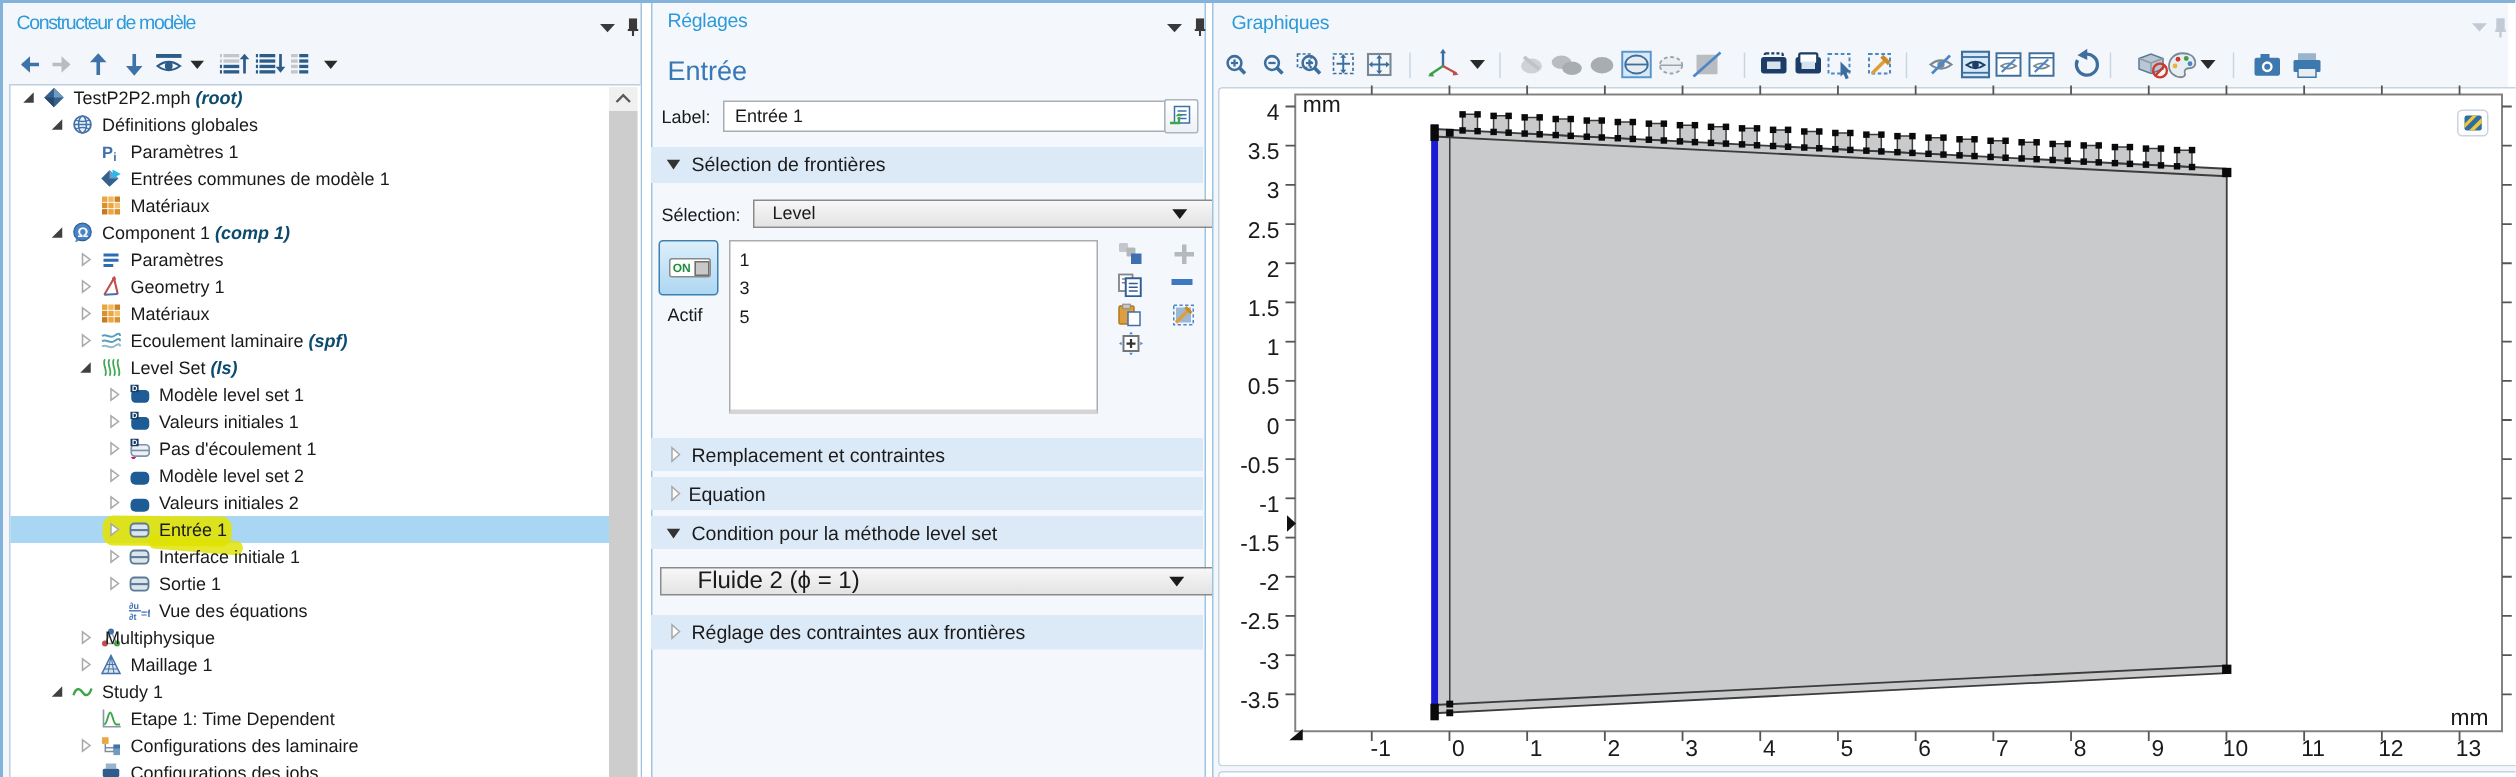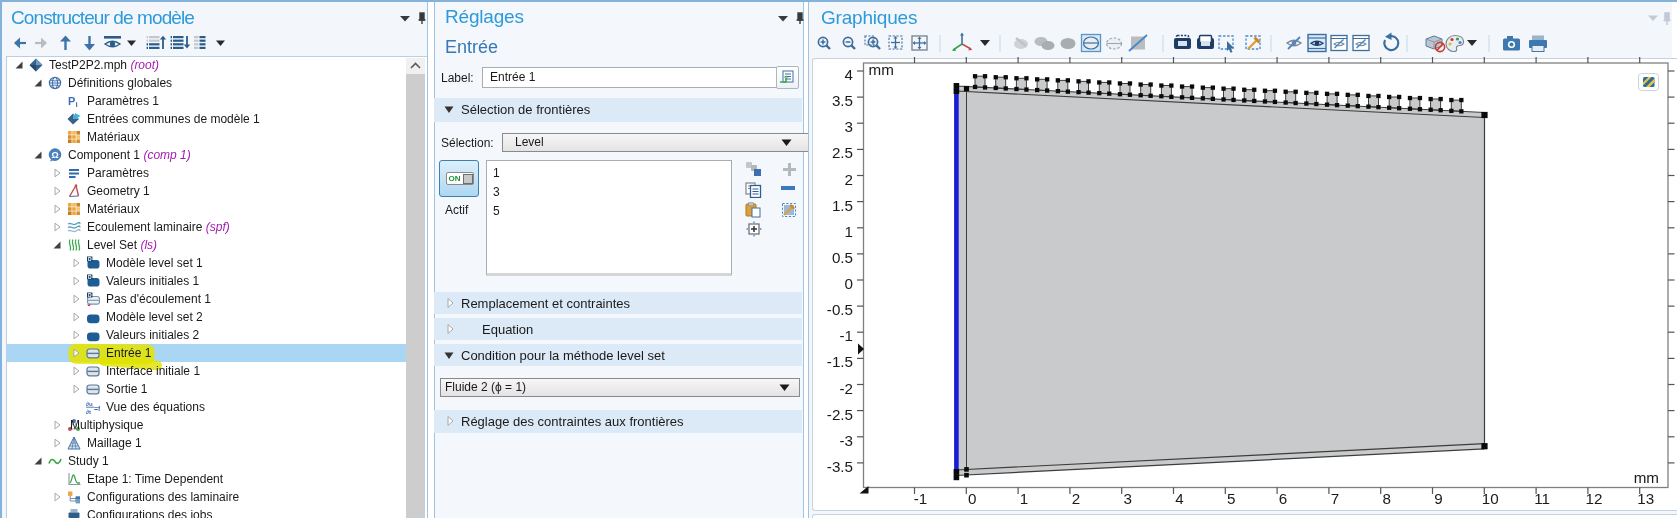--- a/index.html
+++ b/index.html
@@ -1,18 +1,18 @@
 <!DOCTYPE html>
 <html><head><meta charset="utf-8"><style>
 html,body{margin:0;padding:0;}
 body{width:1677px;height:518px;position:relative;overflow:hidden;background:#ffffff;font-family:"Liberation Sans",sans-serif;-webkit-font-smoothing:antialiased;}
 .abs{position:absolute;white-space:nowrap;}
 .t12{font-size:12px;color:#1a1a1a;}
-.title{font-size:19px;color:#2d9ad9;letter-spacing:-0.2px;}
-.it{font-style:italic;color:#a21caf;}
+.title{font-size:13px;color:#2d9ad9;letter-spacing:-0.2px;}
+.it{font-style:italic;color:#0c4a6e;font-weight:bold;}
 </style></head><body>
 <div class="abs" style="left:0;top:0;width:1677px;height:2px;background:#83b2da"></div>
 <div class="abs" style="left:0;top:0;width:2px;height:518px;background:#83b2da"></div>
 <div class="abs" style="left:2px;top:2px;width:425px;height:516px;background:#f3f7fb;border-right:1px solid #9fc3e0"></div>
 <div class="abs title" style="left:11px;top:7px;letter-spacing:-0.9px">Constructeur de modèle</div>
 <svg class="abs" style="left:399px;top:11px" width="30" height="14">
     <path d="M1 5 L11 5 L6 10.5 Z" fill="#3a3a3a"></path>
     <g stroke="#3a3a3a" stroke-width="1.4" fill="none">
       <line x1="23" y1="2" x2="23" y2="9"></line>
       <line x1="19.5" y1="9" x2="26.5" y2="9"></line>
@@ -399,27 +399,27 @@
   </svg>
 <div class="abs" style="left:434px;top:292px;width:368px;height:22px;background:#dce9f6"></div>
 <svg class="abs" style="left:445px;top:297px" width="10" height="12">
     <path d="M3 1.5 L8 6 L3 10.5 Z" fill="#fdfdfd" stroke="#a8a8a8" stroke-width="1"></path>
   </svg>
 <div class="abs" style="left:461px;top:296px;font-size:13px;color:#1a1a1a">Remplacement et contraintes</div>
 <div class="abs" style="left:434px;top:318px;width:368px;height:22px;background:#dce9f6"></div>
 <svg class="abs" style="left:445px;top:323px" width="10" height="12">
     <path d="M3 1.5 L8 6 L3 10.5 Z" fill="#fdfdfd" stroke="#a8a8a8" stroke-width="1"></path>
   </svg>
-<div class="abs" style="left:482px;top:322px;font-size:13px;color:#1a1a1a">Equation</div>
+<div class="abs" style="left:459px;top:322px;font-size:13px;color:#1a1a1a">Equation</div>
 <div class="abs" style="left:434px;top:344px;width:368px;height:22px;background:#dce9f6"></div>
 <svg class="abs" style="left:444px;top:351px" width="11" height="10">
     <path d="M0.5 1.5 L9.5 1.5 L5 8 Z" fill="#333"></path>
   </svg>
 <div class="abs" style="left:461px;top:348px;font-size:13px;color:#1a1a1a">Condition pour la méthode level set</div>
-<div class="abs" style="left:440px;top:378px;width:354px;height:17px;background:linear-gradient(#f7f7f7,#e3e3e3);border:1px solid #8a8a8a;font-size:12px;color:#1a1a1a;line-height:17px;padding-left:4px">Fluide 2 (ϕ = 1)</div>
+<div class="abs" style="left:440px;top:378px;width:354px;height:17px;background:linear-gradient(#f7f7f7,#e3e3e3);border:1px solid #8a8a8a;font-size:16px;color:#1a1a1a;line-height:17px;padding-left:24px">Fluide 2 (ϕ = 1)</div>
 <svg class="abs" style="left:779px;top:384px" width="12" height="8">
     <path d="M0.5 0.5 L10.5 0.5 L5.5 7 Z" fill="#1a1a1a"></path>
   </svg>
 <div class="abs" style="left:434px;top:410px;width:368px;height:23px;background:#dce9f6"></div>
 <svg class="abs" style="left:445px;top:415px" width="10" height="12">
     <path d="M3 1.5 L8 6 L3 10.5 Z" fill="#fdfdfd" stroke="#a8a8a8" stroke-width="1"></path>
   </svg>
 <div class="abs" style="left:461px;top:414px;font-size:13px;color:#1a1a1a">Réglage des contraintes aux frontières</div>
 <div class="abs" style="left:808px;top:2px;width:869px;height:516px;background:#f3f7fb;border-left:1px solid #9fc3e0"></div>
 <div class="abs" style="left:1672px;top:2px;width:5px;height:56px;background:#ffffff"></div>

